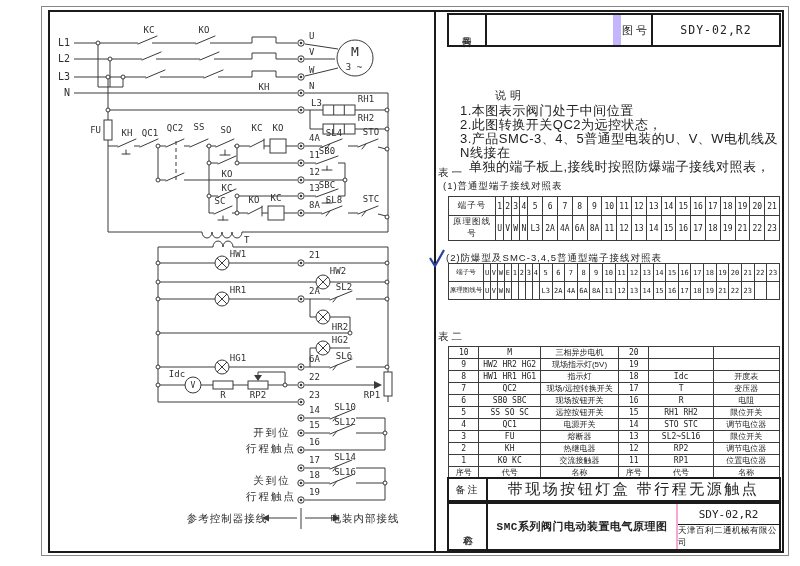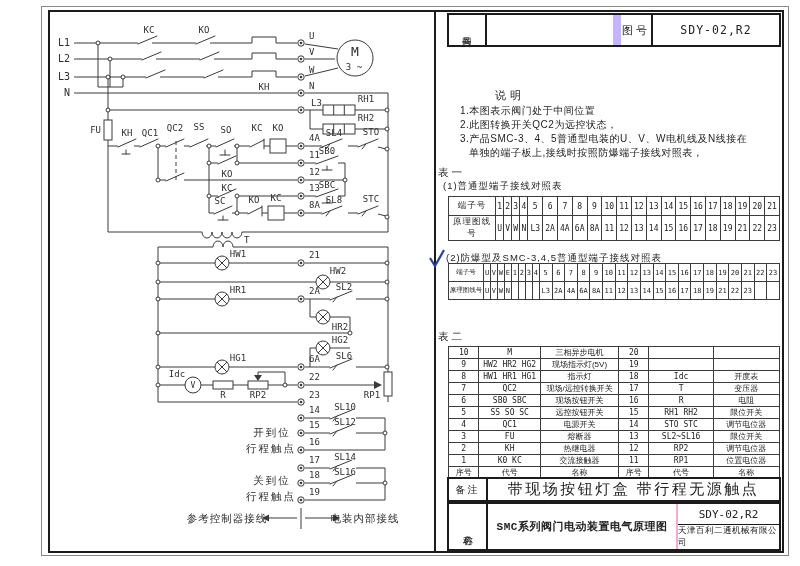--- a/index.html
+++ b/index.html
@@ -15,21 +15,21 @@
   .cjk{font-family:"Liberation Sans",sans-serif;font-size:10.5px;letter-spacing:2px;}
   
   .titlerow{left:447px;top:13px;width:334px;height:34px;border:2px solid #1b1b1b;display:flex;box-sizing:border-box;}
   .titlerow .cell{display:flex;align-items:center;justify-content:center;box-sizing:border-box;}
   .vlabel{writing-mode:vertical-rl;text-orientation:upright;letter-spacing:0px;line-height:1;}
   .c-contract{width:38px;border-right:2px solid #1b1b1b;font-size:9.5px;}
   .c-empty{flex:1;}
   .c-tuhao{width:40px;border-left:8px solid #c4b5fd;border-right:2px solid #1b1b1b;font-size:11px;letter-spacing:3px;}
   .c-dno{width:126px;font-family:"DejaVu Sans Mono",monospace;font-size:11.5px;letter-spacing:1px;}
   .notes-h{left:495px;top:88px;font-size:11px;letter-spacing:4px;}
-  .notes{left:460px;top:104px;width:320px;font-size:10px;line-height:14px;letter-spacing:0.5px;}
+  .notes{left:460px;top:104px;width:320px;font-size:13px;line-height:14px;letter-spacing:0.5px;}
   .notes .ind{padding-left:9px;}
   .cap{font-size:10.5px;letter-spacing:3px;}
   .tcap1{left:438px;top:166px;}
   .t1title{left:443px;top:180px;font-size:9.5px;letter-spacing:1px;}
   .t2title{left:446px;top:252px;font-size:9.5px;letter-spacing:1px;}
   .tcap2{left:438px;top:330px;}
   table{border-collapse:collapse;}
   td{border:1px solid #3c3c3c;text-align:center;padding:0;vertical-align:middle;
      font-family:"DejaVu Sans Mono",monospace;color:#222;}
   .t1{left:448px;top:196px;width:332px;}

